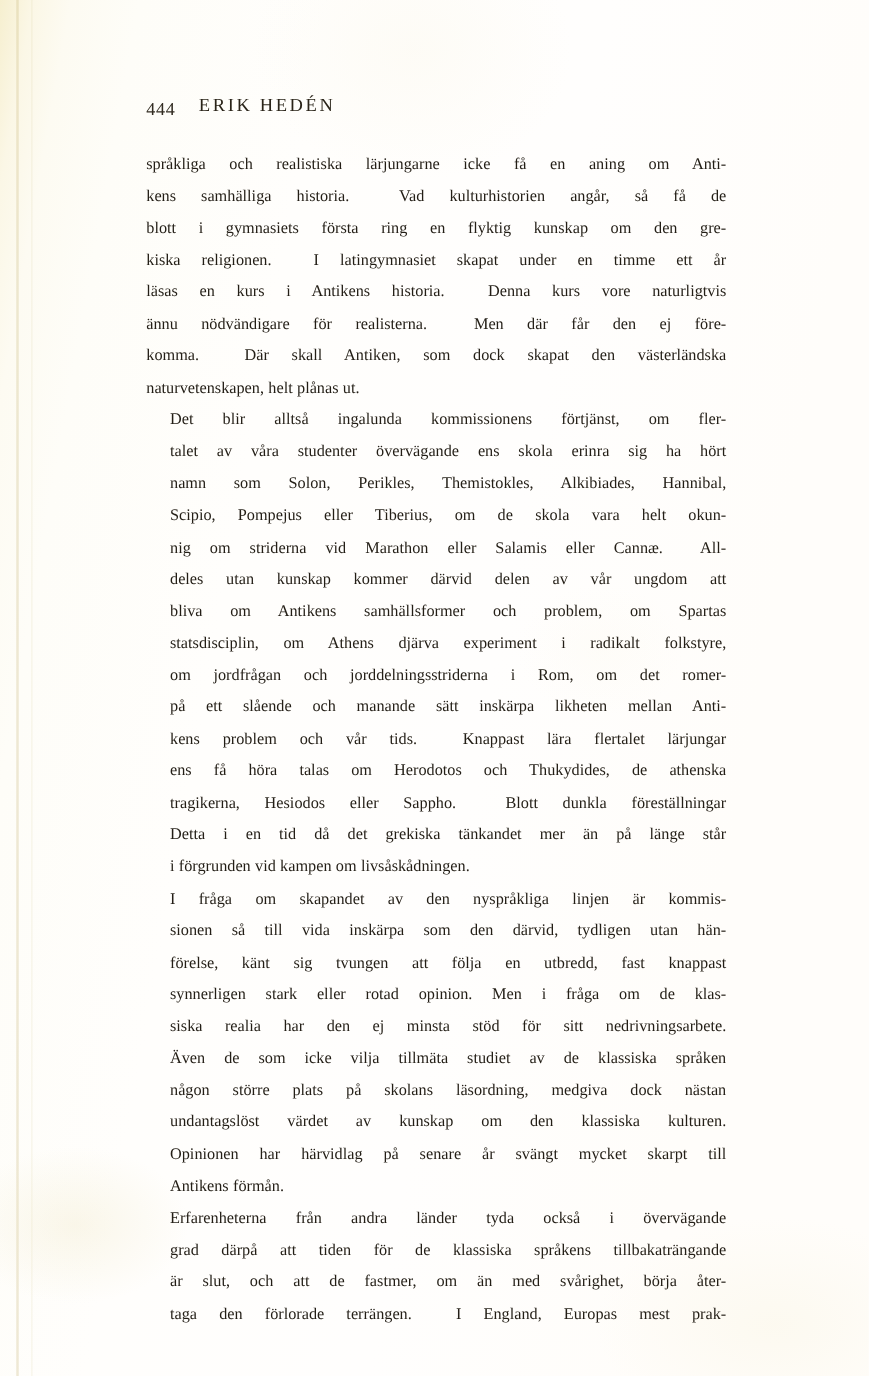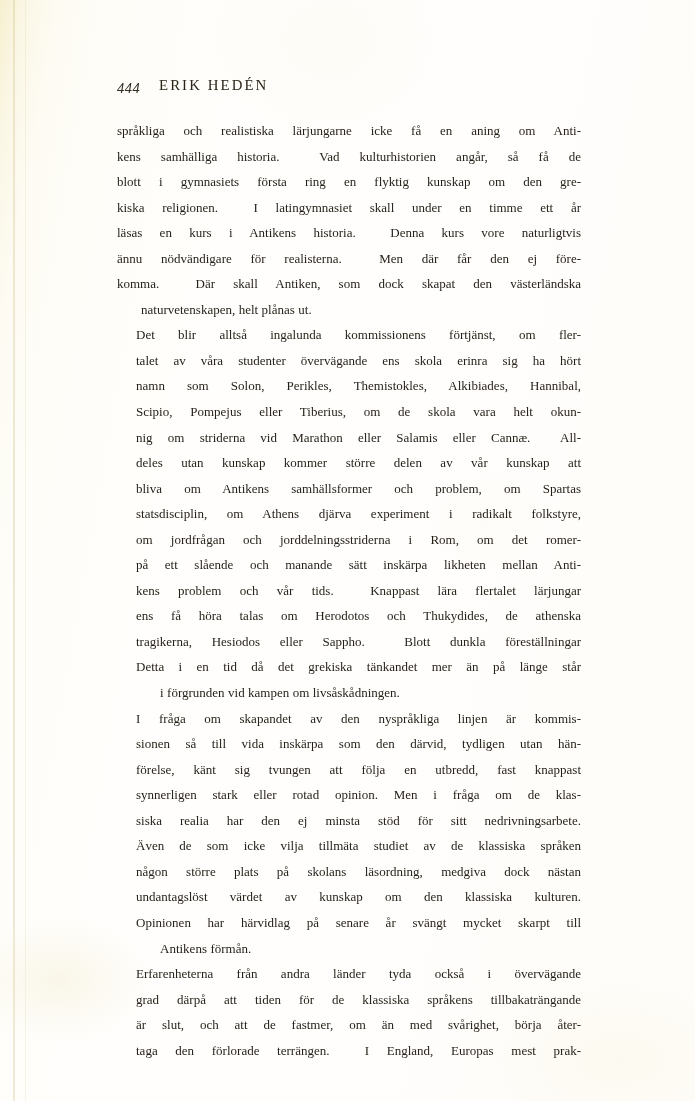--- a/index.html
+++ b/index.html
@@ -73,21 +73,20 @@
     height: 30px;
     margin-bottom: 14px;
   }
   .folio {
     position: absolute;
     left: 0;
     top: 6px;
     font-size: 14.5px;
     color: #322c22;
     letter-spacing: 0.5px;
-    font-style: italic;
   }
   .headtitle {
     position: absolute;
     left: 0;
     right: 0;
     top: 3px;
     font-size: 14.8px;
     letter-spacing: 2.1px;
     color: #2a2419;
     padding-left: 42px;
@@ -109,21 +108,20 @@
 
   
   p.body .ln {
     display: block;
     text-align: justify;
     text-align-last: justify;
     white-space: pre-wrap;
   }
   p.body .ln.last {
     text-align-last: left;
-    margin-left: 24px;
   }
 </style>
 </head>
 <body>
 
 <div class="page">
   <div class="streak"></div>
   <div class="streak2"></div>
   <div class="mottle"></div>
 
@@ -132,33 +130,33 @@
     <div class="runninghead">
       <div class="folio">444</div>
       <div class="headtitle">ERIK HEDÉN</div>
     </div>
 
     <div id="paragraphs">
         <p class="body">
           <span class="ln">språkliga och realistiska lärjungarne icke få en aning om Anti-</span>
           <span class="ln">kens samhälliga historia.  Vad kulturhistorien angår, så få de</span>
           <span class="ln">blott i gymnasiets första ring en flyktig kunskap om den gre-</span>
-          <span class="ln">kiska religionen.  I latingymnasiet skall under en timme ett år</span>
+          <span class="ln">kiska religionen.  I latingymnasiet skapat under en timme ett år</span>
           <span class="ln">läsas en kurs i Antikens historia.  Denna kurs vore naturligtvis</span>
           <span class="ln">ännu nödvändigare för realisterna.  Men där får den ej före-</span>
           <span class="ln">komma.  Där skall Antiken, som dock skapat den västerländska</span>
           <span class="ln last">naturvetenskapen, helt plånas ut.</span>
         </p>
         <p class="body indent">
           <span class="ln">Det blir alltså ingalunda kommissionens förtjänst, om fler-</span>
           <span class="ln">talet av våra studenter övervägande ens skola erinra sig ha hört</span>
           <span class="ln">namn som Solon, Perikles, Themistokles, Alkibiades, Hannibal,</span>
           <span class="ln">Scipio, Pompejus eller Tiberius, om de skola vara helt okun-</span>
           <span class="ln">nig om striderna vid Marathon eller Salamis eller Cannæ.  All-</span>
-          <span class="ln">deles utan kunskap kommer större delen av vår kunskap att</span>
+          <span class="ln">deles utan kunskap kommer därvid delen av vår ungdom att</span>
           <span class="ln">bliva om Antikens samhällsformer och problem, om Spartas</span>
           <span class="ln">statsdisciplin, om Athens djärva experiment i radikalt folkstyre,</span>
           <span class="ln">om jordfrågan och jorddelningsstriderna i Rom, om det romer-</span>
           <span class="ln">på ett slående och manande sätt inskärpa likheten mellan Anti-</span>
           <span class="ln">kens problem och vår tids.  Knappast lära flertalet lärjungar</span>
           <span class="ln">ens få höra talas om Herodotos och Thukydides, de athenska</span>
           <span class="ln">tragikerna, Hesiodos eller Sappho.  Blott dunkla föreställningar</span>
           <span class="ln">Detta i en tid då det grekiska tänkandet mer än på länge står</span>
           <span class="ln last">i förgrunden vid kampen om livsåskådningen.</span>
         </p>

